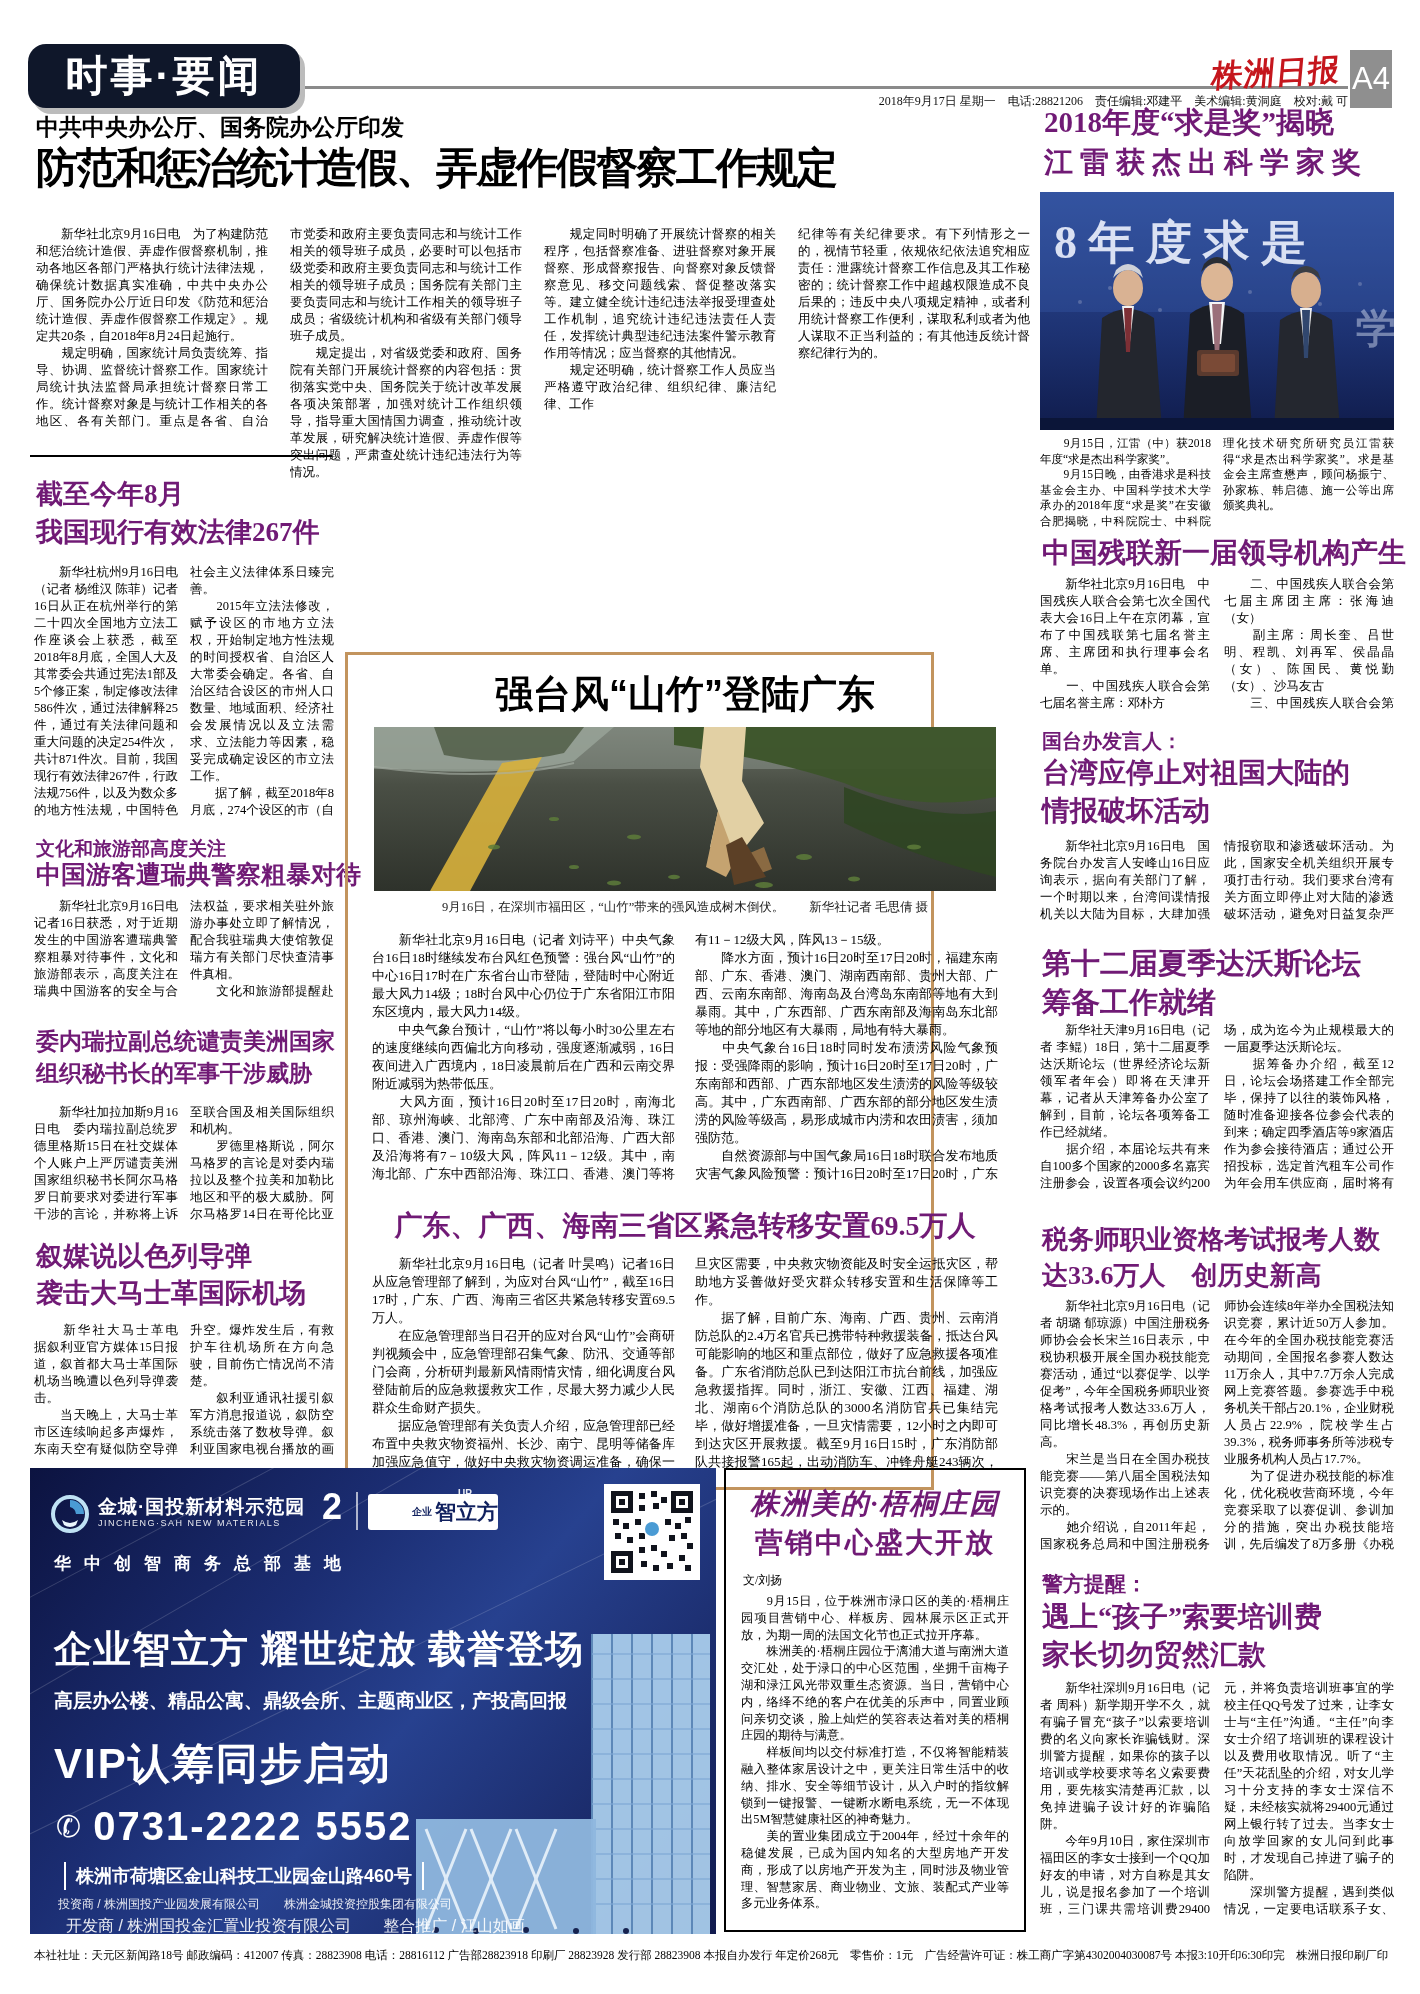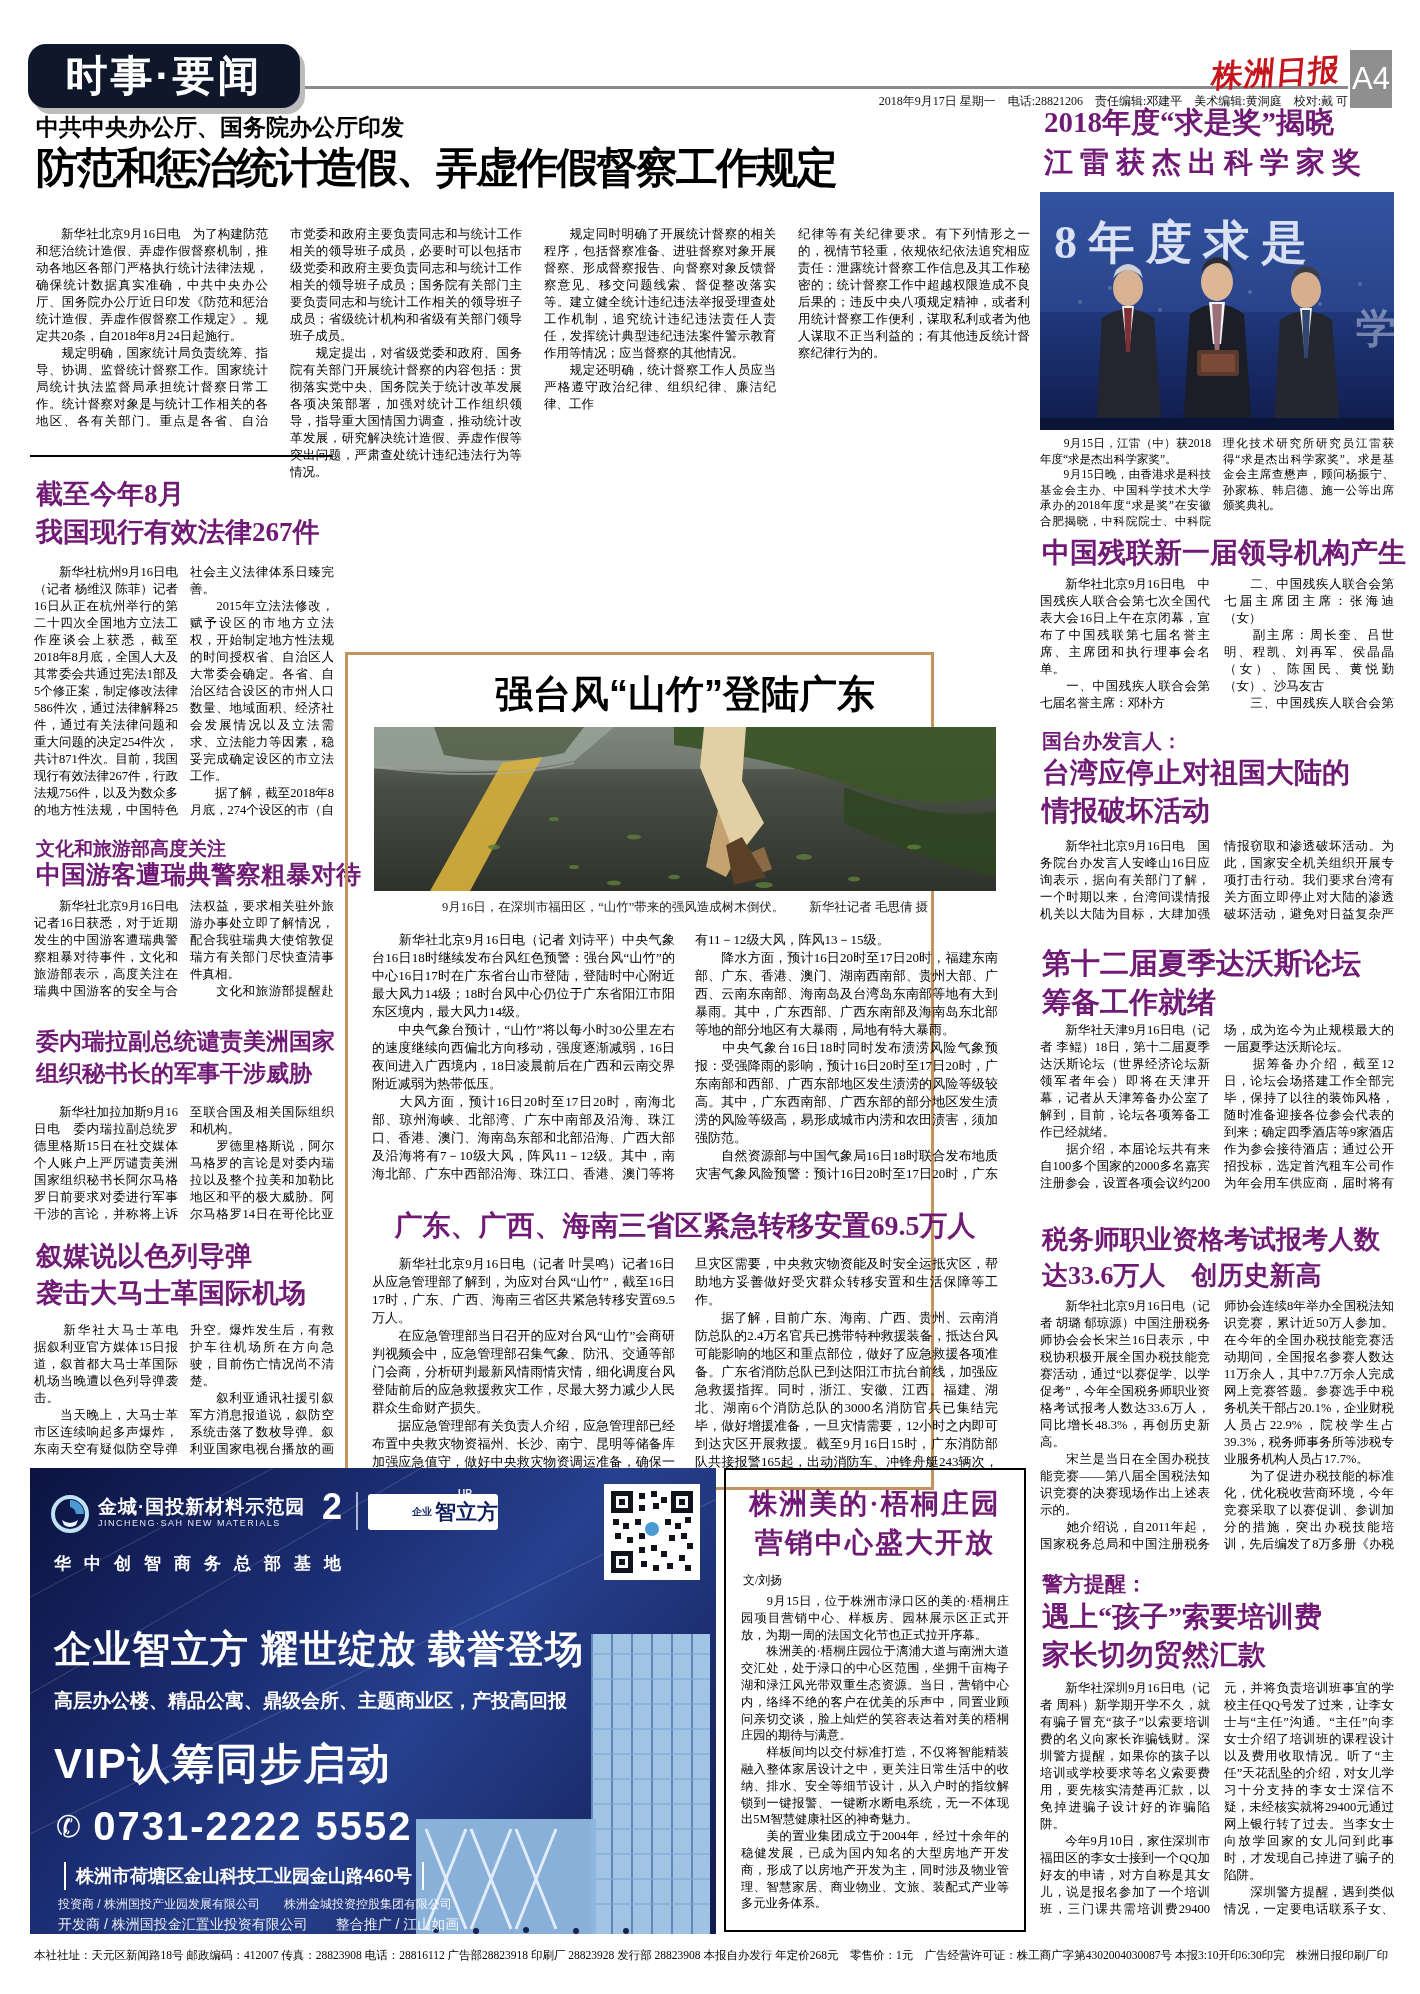--- a/index.html
+++ b/index.html
@@ -349,25 +349,25 @@
     <div class="abs" style="left:24px;top:84px;font-size:17px;font-weight:700;letter-spacing:13px;">华中创智商务总部基地</div>
     <div class="abs nowrap" style="left:24px;top:156px;font-size:38px;font-weight:900;letter-spacing:1px;">企业智立方  耀世绽放  载誉登场</div>
     <div class="abs nowrap" style="left:24px;top:220px;font-size:19px;font-weight:700;">高层办公楼、精品公寓、鼎级会所、主题商业区，产投高回报</div>
     <div class="abs nowrap" style="left:24px;top:268px;font-size:42px;font-weight:900;letter-spacing:2px;">VIP认筹同步启动</div>
     <div class="abs" style="left:26px;top:336px;display:flex;align-items:center;gap:12px;">
       <span style="font-size:30px;transform:rotate(-10deg);">✆</span>
       <span style="font-size:40px;font-weight:900;letter-spacing:2px;">0731-2222 5552</span>
     </div>
     <div class="abs nowrap" style="left:34px;top:394px;font-size:18px;font-weight:700;border-left:2px solid #fff;border-right:2px solid #fff;padding:2px 10px;">株洲市荷塘区金山科技工业园金山路460号</div>
     <div class="abs nowrap" style="left:28px;top:428px;font-size:12px;opacity:.9;">投资商 / 株洲国投产业园发展有限公司　　株洲金城投资控股集团有限公司</div>
-    <div class="abs nowrap" style="left:28px;top:448px;font-size:14px;opacity:.9;">开发商 / 株洲国投金汇置业投资有限公司　　整合推广 / 江山如画</div>
+    <div class="abs nowrap" style="left:36px;top:448px;font-size:16px;opacity:.9;">开发商 / 株洲国投金汇置业投资有限公司　　整合推广 / 江山如画</div>
   </div>
 
   <div class="abs" id="meidibox">
-    <div class="serifhead nowrap" style="font-size:28px;line-height:39px;text-align:center;letter-spacing:2px;">株洲美的·梧桐庄园</div>
+    <div class="serifhead nowrap" style="font-size:28px;line-height:39px;text-align:center;letter-spacing:2px;font-style:italic;">株洲美的·梧桐庄园</div>
     <div class="serifhead nowrap" style="font-size:28px;line-height:39px;text-align:center;letter-spacing:2px;">营销中心盛大开放</div>
     <div style="font-size:12px;margin:10px 0 4px 2px;">文/刘扬</div>
     <div class="bodytxt" style="height:328px;font-size:12.3px;line-height:16.8px;">　　9月15日，位于株洲市渌口区的美的·梧桐庄园项目营销中心、样板房、园林展示区正式开放，为期一周的法国文化节也正式拉开序幕。
 　　株洲美的·梧桐庄园位于漓浦大道与南洲大道交汇处，处于渌口的中心区范围，坐拥千亩梅子湖和渌江风光带双重生态资源。当日，营销中心内，络绎不绝的客户在优美的乐声中，同置业顾问亲切交谈，脸上灿烂的笑容表达着对美的梧桐庄园的期待与满意。
 　　样板间均以交付标准打造，不仅将智能精装融入整体家居设计之中，更关注日常生活中的收纳、排水、安全等细节设计，从入户时的指纹解锁到一键报警、一键断水断电系统，无一不体现出5M智慧健康社区的神奇魅力。
 　　美的置业集团成立于2004年，经过十余年的稳健发展，已成为国内知名的大型房地产开发商，形成了以房地产开发为主，同时涉及物业管理、智慧家居、商业物业、文旅、装配式产业等多元业务体系。</div>
   </div>
 
   <div class="abs" id="footer-text">本社社址：天元区新闻路18号 邮政编码：412007 传真：28823908 电话：28816112 广告部28823918 印刷厂 28823928 发行部 28823908 本报自办发行 年定价268元　零售价：1元　广告经营许可证：株工商广字第4302004030087号 本报3:10开印6:30印完　株洲日报印刷厂印</div>
 

